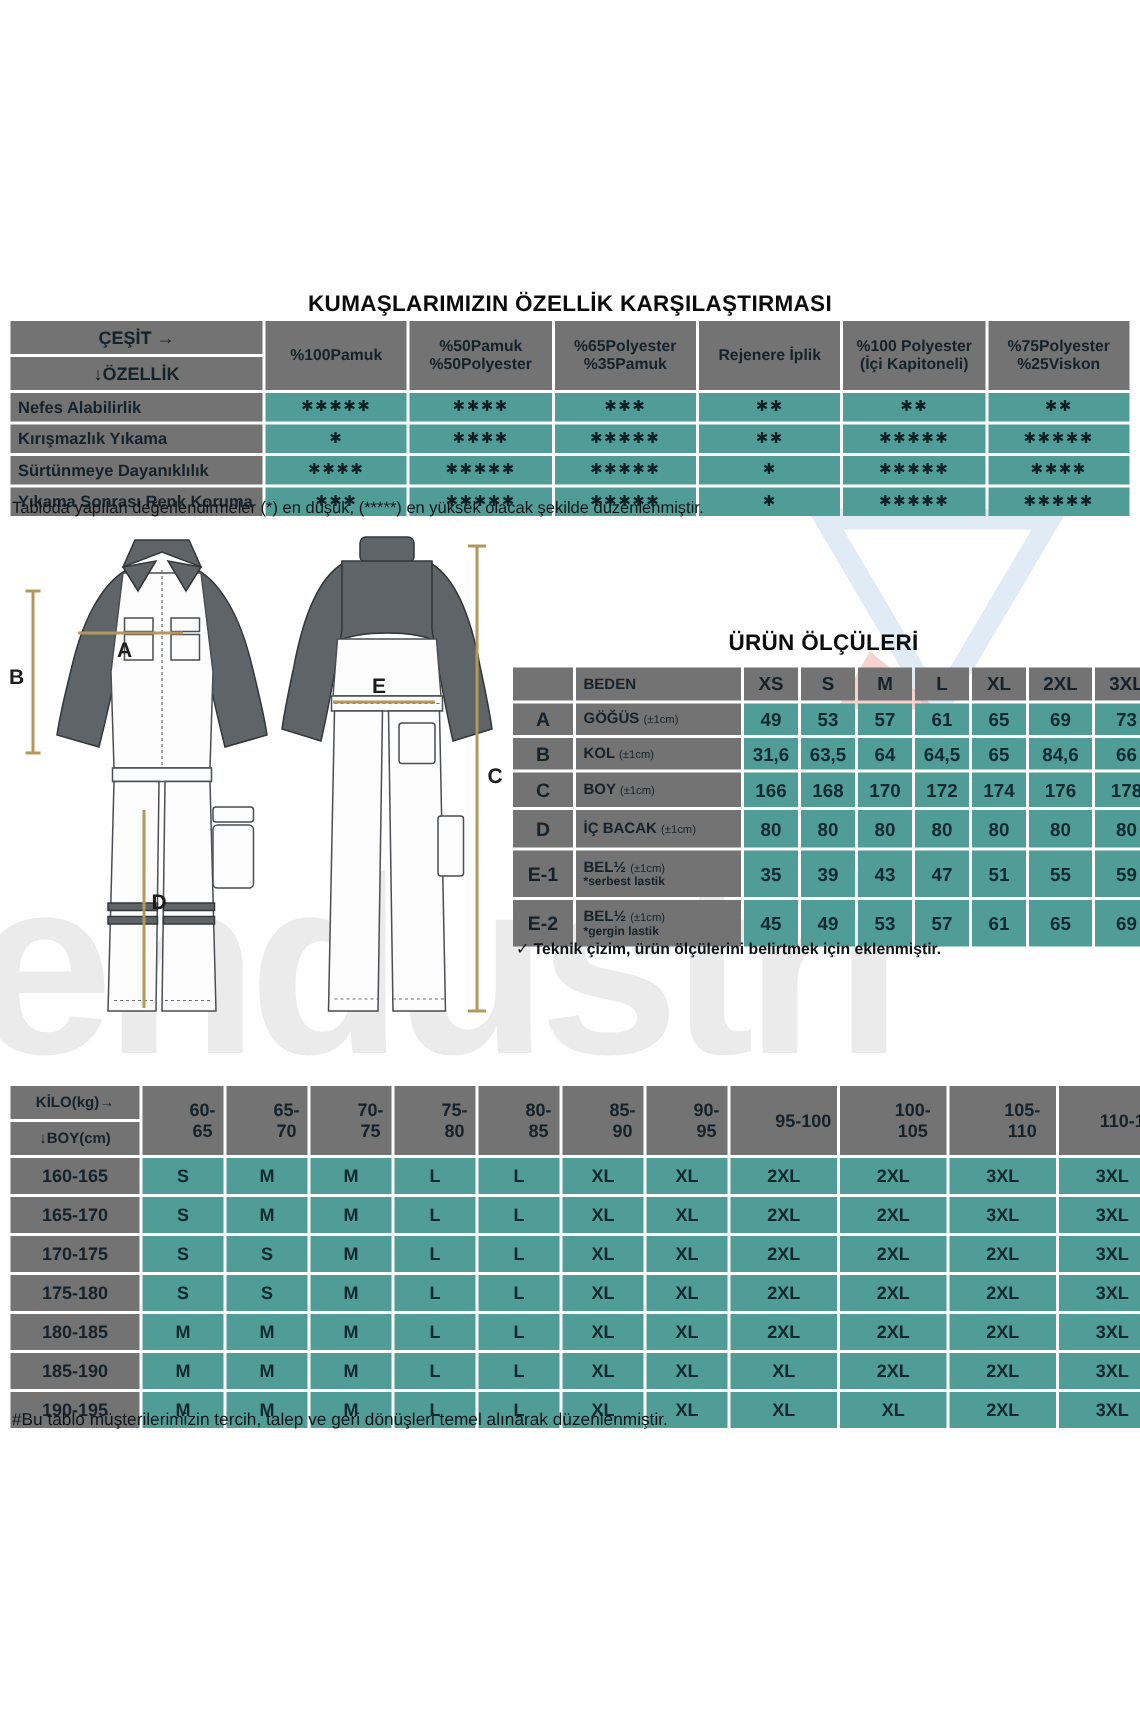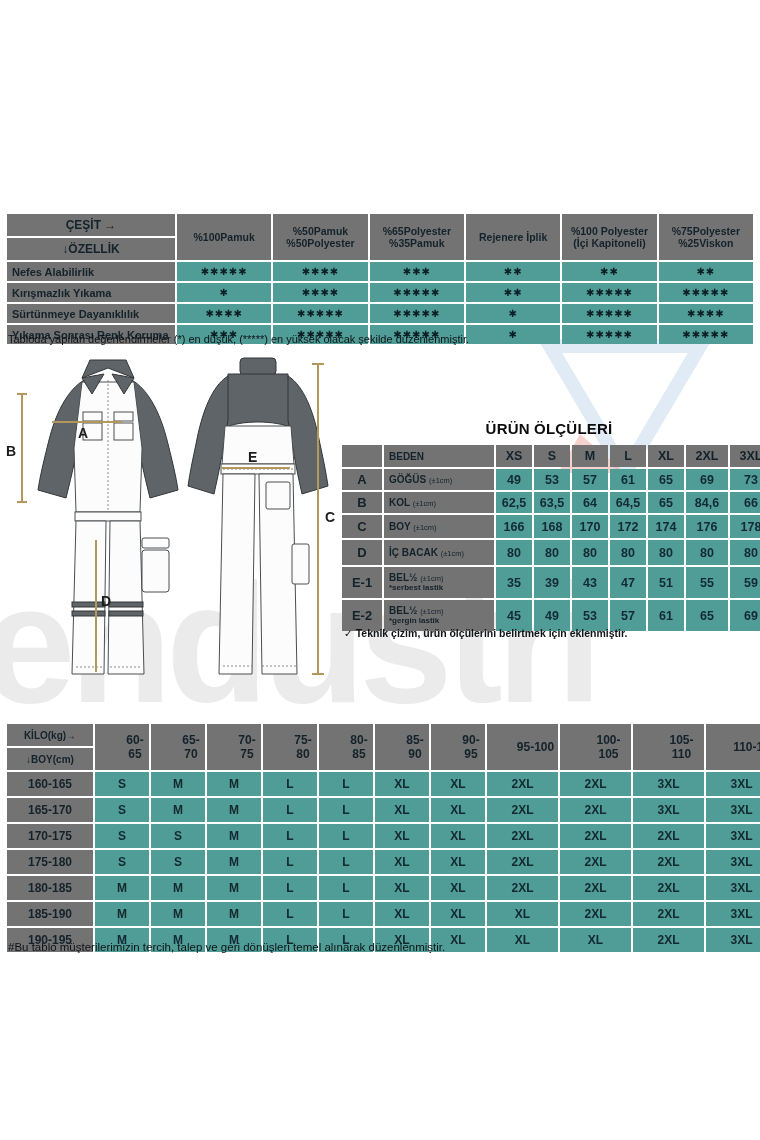--- a/index.html
+++ b/index.html
@@ -59,20 +59,21 @@
 <body>
 
 <div class="page">
 
   <div class="wm-text">endustri</div>
   <svg class="wm-logo" width="210" height="150" viewBox="0 0 210 150">
     <polygon points="30,8 180,8 105,135" fill="none" stroke="#a8c6e2" stroke-width="14" opacity="0.35"></polygon>
     <polygon points="60,96 105,135 38,135" fill="#e0695f" opacity="0.30"></polygon>
   </svg>
 
+  <h1 id="t1-title" class="sec-title">KUMAŞLARIMIZIN ÖZELLİK KARŞILAŞTIRMASI</h1>
   <table id="fabric-table">
       <colgroup>
         <col style="width:168px">
         <col>
         <col>
         <col>
         <col>
         <col>
         <col>
       </colgroup>
@@ -226,21 +227,21 @@
           <td class="t val">53</td>
           <td class="t val">57</td>
           <td class="t val">61</td>
           <td class="t val">65</td>
           <td class="t val">69</td>
           <td class="t val">73</td>
         </tr>
         <tr style="height:21px">
           <td class="o letter">B</td>
           <td class="o lab"><span>KOL</span> <span class="tol">(±1cm)</span></td>
-          <td class="t val">62,5</td>
+          <td class="t val">31,6</td>
           <td class="t val">63,5</td>
           <td class="t val">64</td>
           <td class="t val">64,5</td>
           <td class="t val">65</td>
           <td class="t val">84,6</td>
           <td class="t val">66</td>
         </tr>
         <tr style="height:23px">
           <td class="o letter">C</td>
           <td class="o lab"><span>BOY</span> <span class="tol">(±1cm)</span></td>

